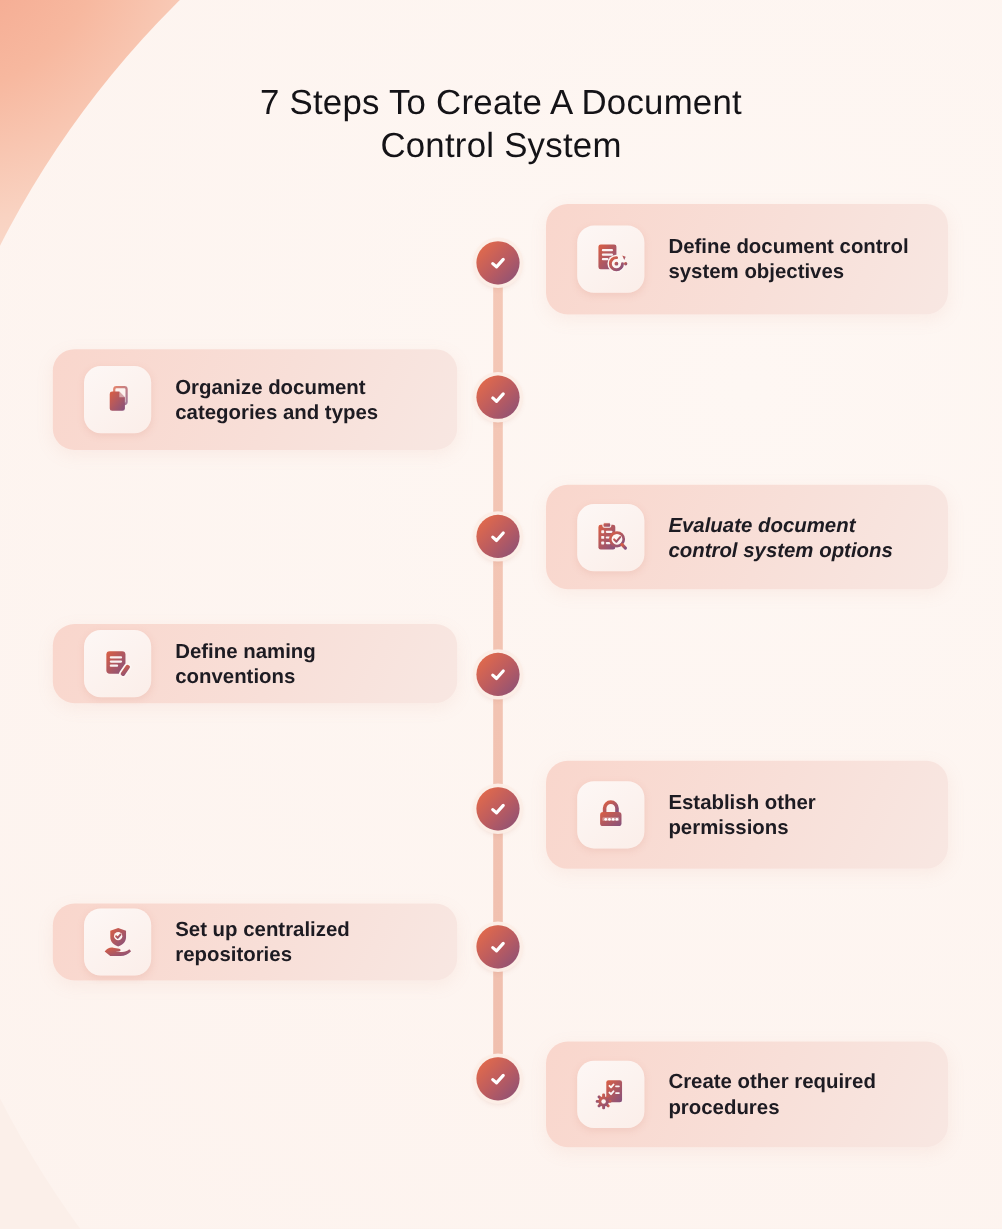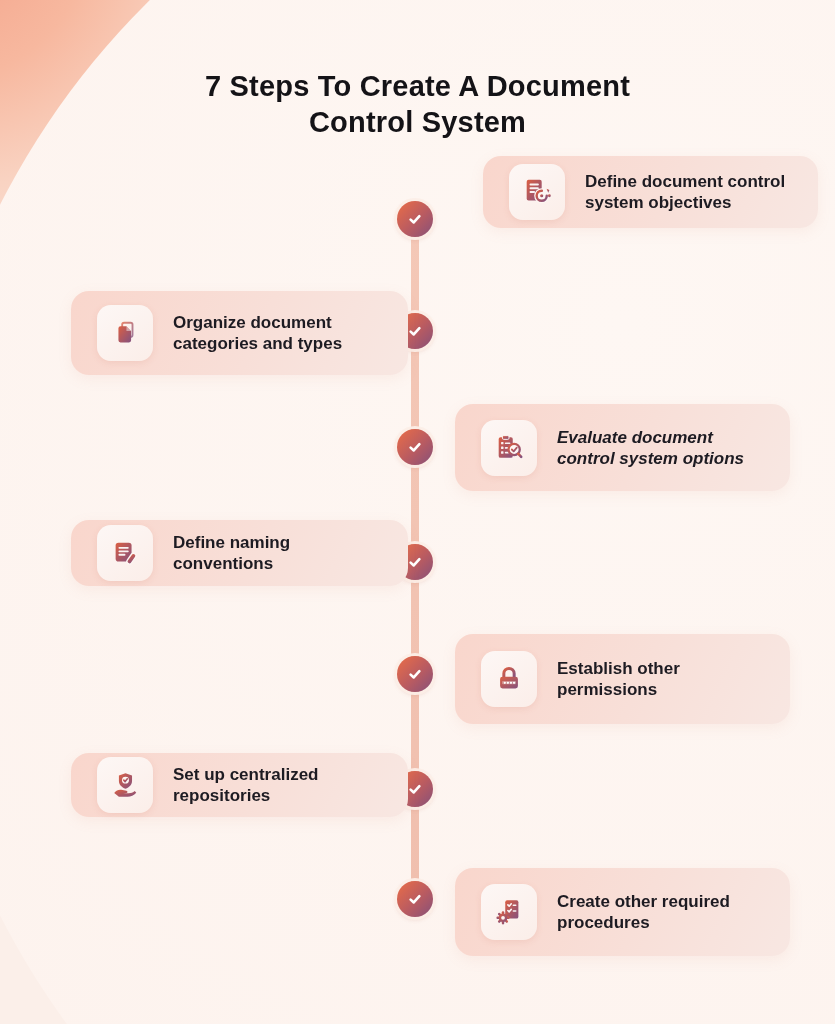--- a/index.html
+++ b/index.html
@@ -16,21 +16,21 @@
   .bg-circle{
     position:absolute;left:-85px;top:-225px;width:1570px;height:1570px;border-radius:50%;
     background:radial-gradient(circle at 45% 35%,#fef7f3 0%,#fdf3ee 70%,#fceee8 100%);
     z-index:1;
   }
   .stage{position:absolute;inset:0;z-index:2;}
 
   .page-title{
     position:absolute;top:68px;left:50%;transform:translateX(-50%);
     width:480px;margin:0;text-align:center;
-    font-size:29px;line-height:36px;font-weight:700;color:#141317;letter-spacing:.2px;
+    font-size:29px;line-height:36px;font-weight:400;color:#141317;letter-spacing:.2px;
   }
 
   .timeline-line{
     position:absolute;left:411px;top:219px;width:8px;height:680px;
     background:linear-gradient(180deg,#f4c8b7,#f0bfae);
     border-radius:4px;
   }
 
   .check-node{
     position:absolute;left:397px;width:36px;height:36px;border-radius:50%;
@@ -40,21 +40,21 @@
   }
   .check-node svg{width:20px;height:20px;display:block;}
 
   .card{
     position:absolute;display:flex;align-items:center;gap:20px;
     padding:0 20px 0 26px;box-sizing:border-box;
     border-radius:18px;
     background:linear-gradient(115deg,#f9d6cc 0%,#f8dfd8 55%,#f8e7e2 100%);
     box-shadow:0 4px 14px rgba(214,150,130,.10);
   }
-  .card.left{left:44px;width:337px;margin-left:27px;}
+  .card.left{left:44px;width:337px;}
   .card.right{left:455px;width:335px;}
 
   .icon-tile{
     width:56px;height:56px;flex:0 0 56px;border-radius:14px;
     background:linear-gradient(145deg,#fdf7f5,#fbeee9);
     box-shadow:0 2px 6px rgba(215,140,120,.18);
     display:flex;align-items:center;justify-content:center;
   }
   .icon-tile svg{width:30px;height:30px;display:block;}
 
@@ -104,21 +104,21 @@
     <svg viewBox="0 0 32 32">
         <polyline points="9,17 14,21.5 23,11.5" fill="none" stroke="#ffffff" stroke-width="4.2" stroke-linecap="round" stroke-linejoin="round"></polyline>
       </svg>
   </div>
   <div class="check-node" style="top:881px;">
     <svg viewBox="0 0 32 32">
         <polyline points="9,17 14,21.5 23,11.5" fill="none" stroke="#ffffff" stroke-width="4.2" stroke-linecap="round" stroke-linejoin="round"></polyline>
       </svg>
   </div>
 
-  <div class="card right" style="top:156px;height:72px;margin-left:28px;">
+  <div class="card right" style="top:170px;height:92px;">
     <div class="icon-tile">
       <svg viewBox="0 0 32 32">
         <defs>
             <linearGradient id="g1" x1="0" y1="0" x2="1" y2="1">
               <stop offset="0" stop-color="#db5f43"></stop>
               <stop offset="1" stop-color="#84517e"></stop>
             </linearGradient>
           </defs>
         <rect x="5" y="3" width="16" height="22" rx="2" fill="url(#g1)"></rect>
         <rect x="8" y="7" width="10" height="2" rx="1" fill="#fff" opacity=".92"></rect>

